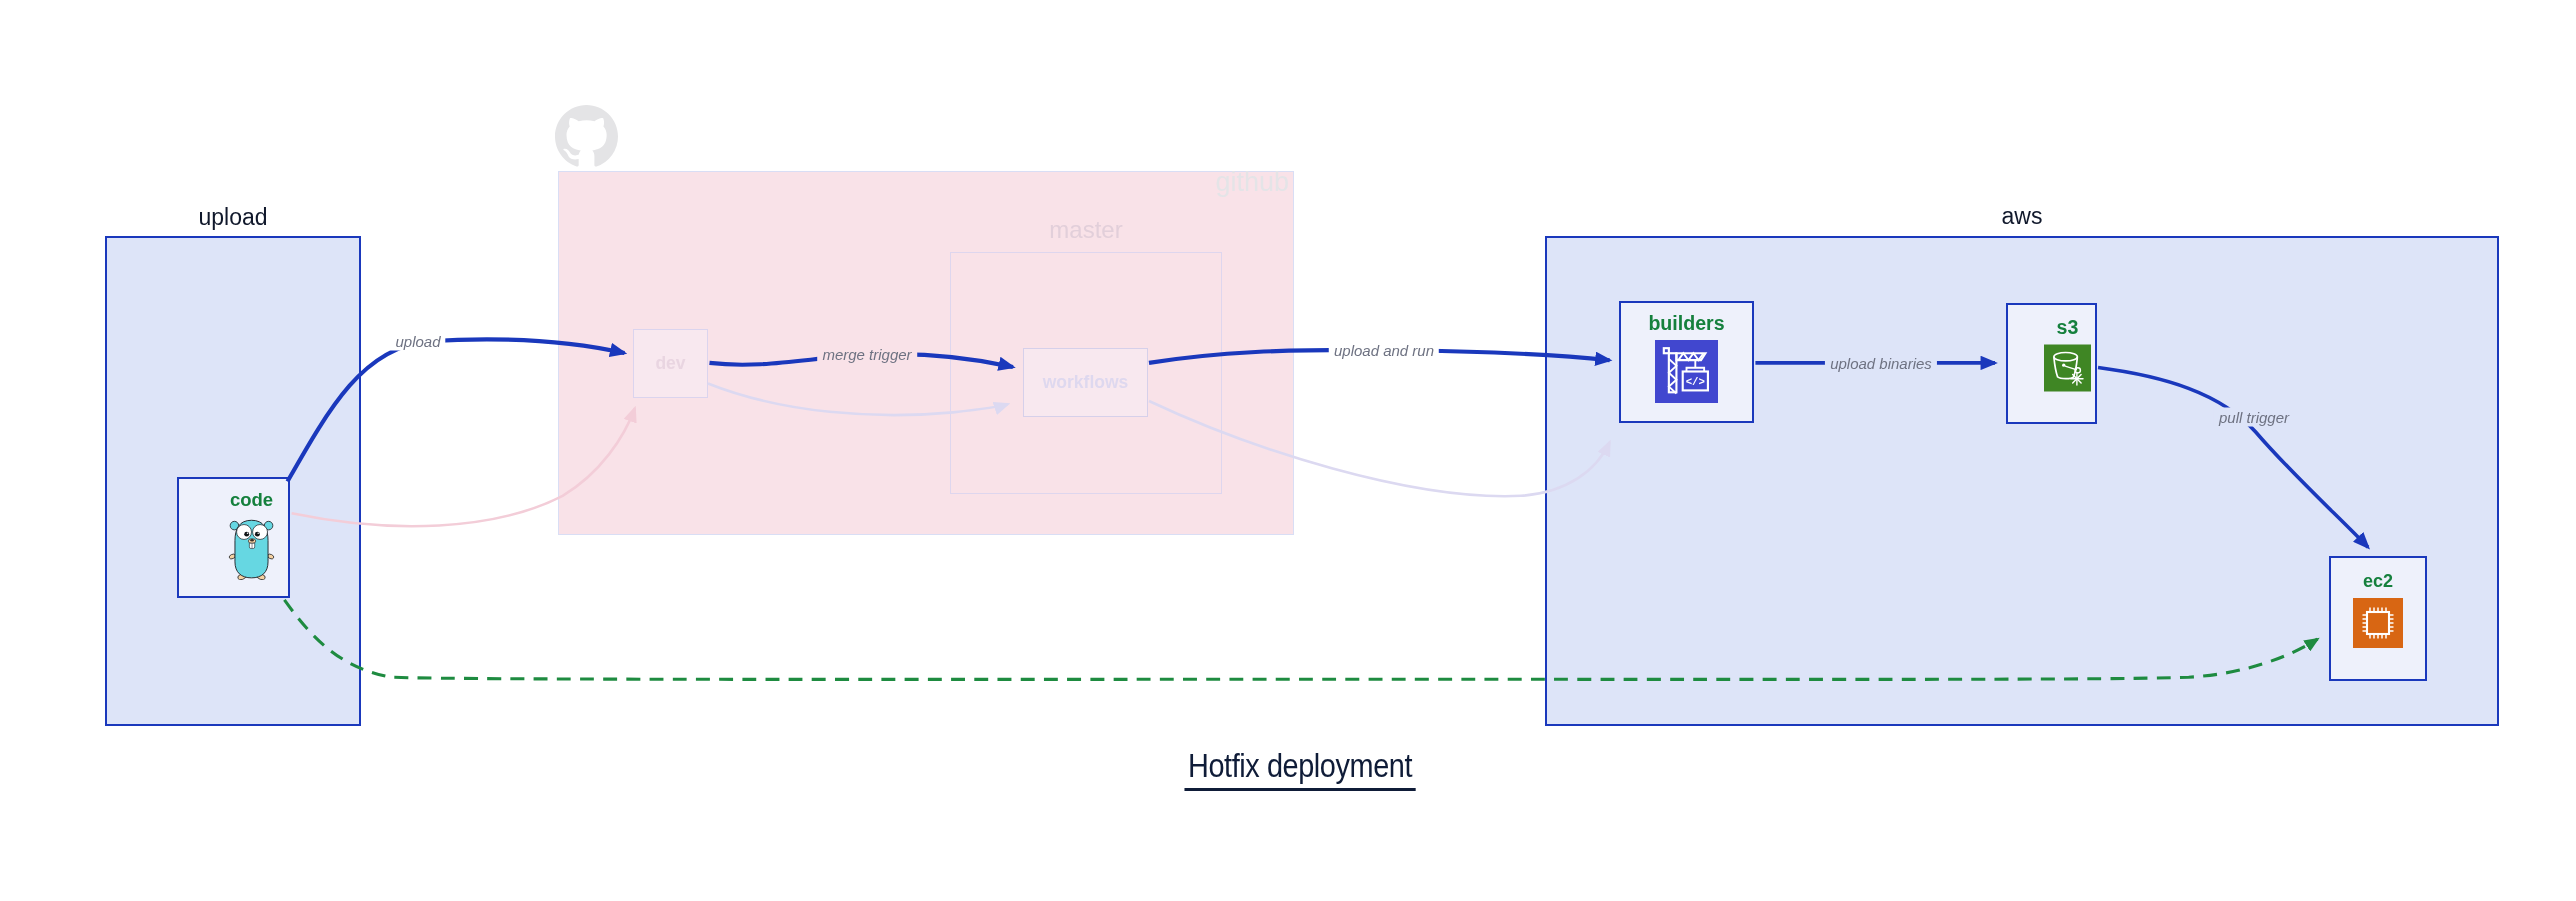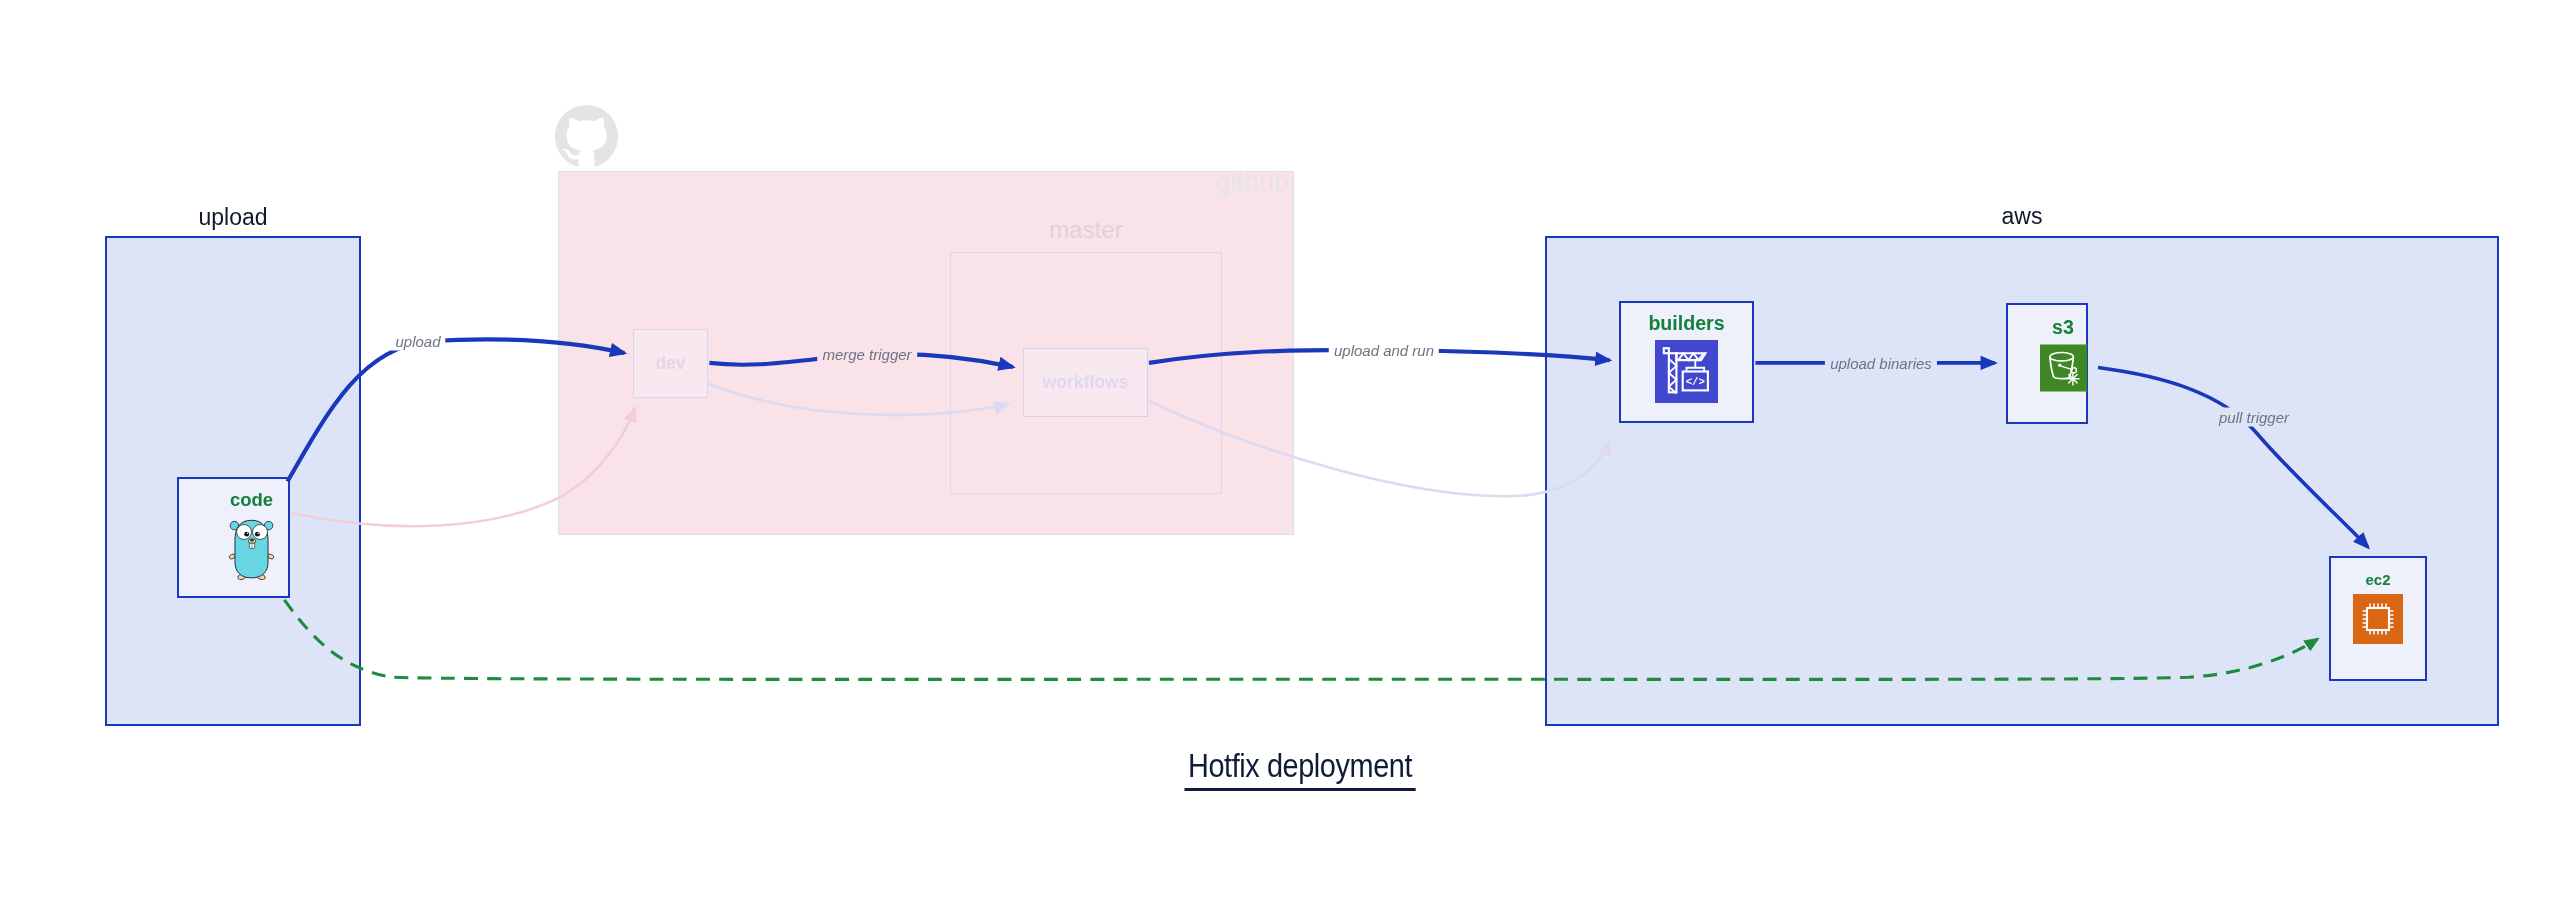--- a/index.html
+++ b/index.html
@@ -20,24 +20,24 @@
   .node{position:absolute;box-sizing:border-box;z-index:3;display:flex;flex-direction:column;align-items:center;}
   .node-label{font-weight:700;color:#15803d;text-align:center;}
   #code-node{left:177px;top:477px;width:113px;height:121px;background:#eef1fb;border:2.1px solid #1a38bc;padding-left:36px;}
   #code-node .node-label{font-size:18.5px;margin-top:10.3px;}
   #dev-node{left:633px;top:329px;width:75px;height:69px;background:#f8e8ef;border:1.5px solid #dbd4ee;justify-content:center;}
   #dev-node .node-label{font-size:17.5px;color:#e9d5e1;}
   #workflows-node{left:1023px;top:348px;width:125px;height:69px;background:#f8e8ef;border:1.5px solid #d6d0ea;justify-content:center;}
   #workflows-node .node-label{font-size:17.5px;color:#ded8ef;}
   #builders-node{left:1619px;top:301px;width:135px;height:122px;background:#eef1fb;border:2.1px solid #1a38bc;}
   #builders-node .node-label{font-size:19.6px;margin-top:9.3px;}
-  #s3-node{left:2006px;top:303px;width:82px;height:121px;background:#eef1fb;border:2.1px solid #1a38bc;padding-left:32px;}
+  #s3-node{left:2006px;top:303px;width:91px;height:121px;background:#eef1fb;border:2.1px solid #1a38bc;padding-left:32px;}
   #s3-node .node-label{font-size:19.6px;margin-top:11.3px;}
   #ec2-node{left:2329px;top:556px;width:98px;height:125px;background:#eef1fb;border:2.1px solid #1a38bc;}
-  #ec2-node .node-label{font-size:15px;margin-top:13.4px;}
+  #ec2-node .node-label{font-size:18px;margin-top:13.4px;}
   .node-icon{margin-top:5.2px;}
   
   #github-logo{left:555px;top:105px;width:63px;height:63px;z-index:2;}
   
   #edges-layer{position:absolute;left:0;top:0;z-index:4;pointer-events:none;}
   .edge-blue{stroke:#1a38bc;stroke-width:8;fill:none;}
   .edge-thin-blue{stroke:#1a38bc;stroke-width:7;fill:none;}
   .edge-green{stroke:#1e8b40;stroke-width:6;fill:none;stroke-dasharray:27 18;}
   .edge-pink{stroke:#f3cdd8;stroke-width:5;fill:none;}
   .edge-lavender{stroke:#dcd9f1;stroke-width:5;fill:none;}

